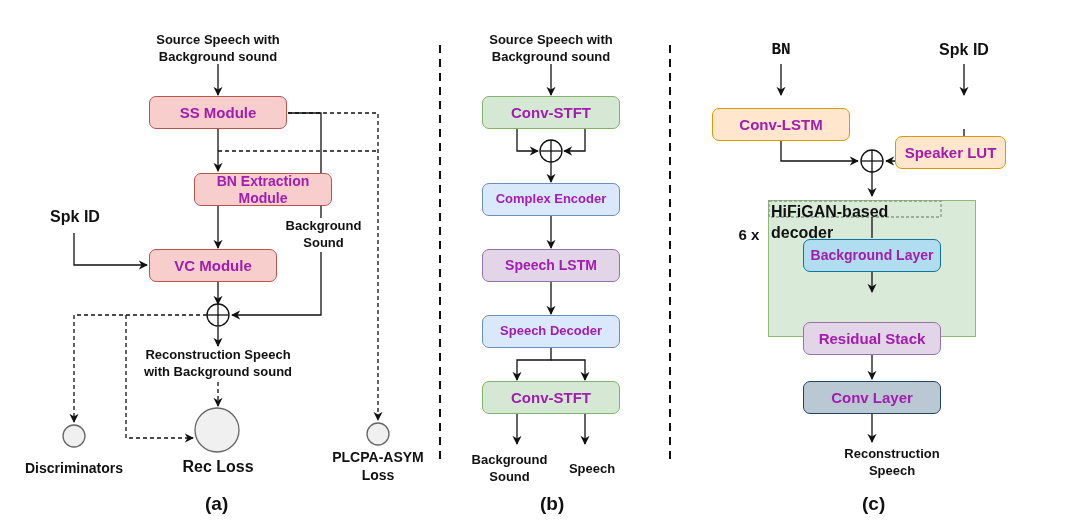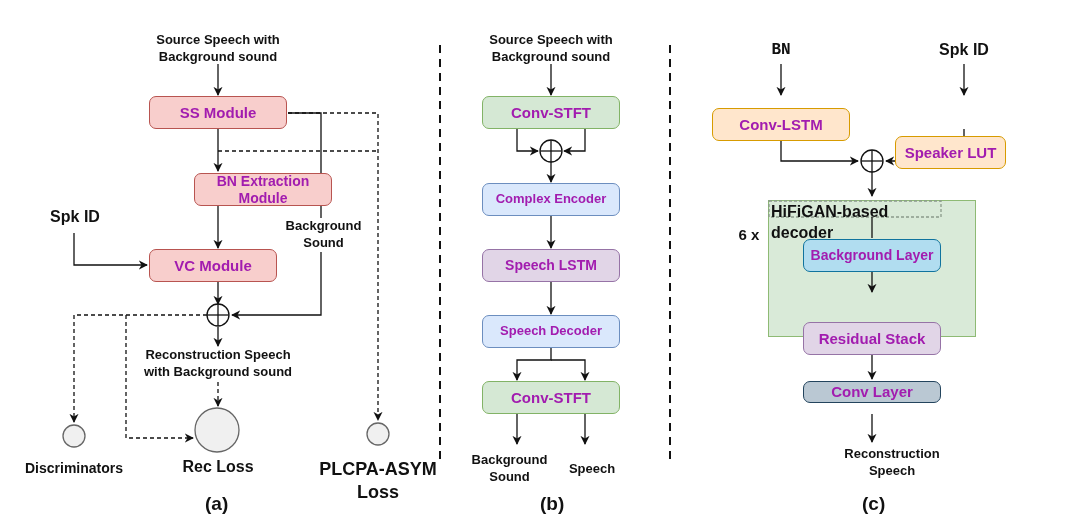--- a/index.html
+++ b/index.html
@@ -99,21 +99,21 @@
 <div class="box pink" style="left:149px;top:96px;width:138px;height:33px;font-size:15px;">SS Module</div>
 <div class="box pink" style="left:149px;top:173px;width:138px;height:33px;font-size:14px;margin-left:45px;">BN Extraction Module</div>
 <div class="box pink" style="left:149px;top:249px;width:128px;height:33px;font-size:15px;">VC Module</div>
 <div class="label" style="left:40px;top:207px;width:70px;font-size:16px;">Spk ID</div>
 <div class="label" style="left:276px;top:218px;width:95px;font-size:13px;white-space:pre-line;background:#fff;">Background
 Sound</div>
 <div class="label" style="left:128px;top:347px;width:180px;font-size:13px;white-space:pre-line;background:#fff;">Reconstruction Speech
 with Background sound</div>
 <div class="label" style="left:14px;top:459px;width:120px;font-size:14px;">Discriminators</div>
 <div class="label" style="left:168px;top:457px;width:100px;font-size:16px;">Rec Loss</div>
-<div class="label" style="left:318px;top:458px;width:120px;font-size:18px;white-space:pre-line;">PLCPA-ASYM
+<div class="label" style="left:318px;top:448px;width:120px;font-size:14px;white-space:pre-line;">PLCPA-ASYM
 Loss</div>
 <div class="sub" style="left:205px;top:493px;">(a)</div>
 
 <div class="label" style="left:461px;top:32px;width:180px;font-size:13px;white-space:pre-line;">Source Speech with
 Background sound</div>
 <div class="box green" style="left:482px;top:96px;width:138px;height:33px;font-size:15px;">Conv-STFT</div>
 <div class="box blue" style="left:482px;top:183px;width:138px;height:33px;font-size:13px;">Complex Encoder</div>
 <div class="box purple" style="left:482px;top:249px;width:138px;height:33px;font-size:14px;">Speech LSTM</div>
 <div class="box blue" style="left:482px;top:315px;width:138px;height:33px;font-size:13px;">Speech Decoder</div>
 <div class="box green" style="left:482px;top:381px;width:138px;height:33px;font-size:15px;">Conv-STFT</div>
@@ -123,16 +123,16 @@
 <div class="sub" style="left:540px;top:493px;">(b)</div>
 
 <div class="label" style="left:761px;top:40px;width:40px;font-size:16px;font-family:Liberation Mono, monospace;">BN</div>
 <div class="label" style="left:929px;top:40px;width:70px;font-size:16px;">Spk ID</div>
 <div class="box orange" style="left:712px;top:108px;width:138px;height:33px;font-size:15px;">Conv-LSTM</div>
 <div class="box orange" style="left:895px;top:96px;width:111px;height:33px;font-size:15px;margin-top:40px;">Speaker LUT</div>
 <div class="label" style="left:771px;top:202px;width:170px;font-size:16px;text-align:left;">HiFiGAN-based decoder</div>
 <div class="label" style="left:729px;top:225px;width:40px;font-size:15px;">6 x</div>
 <div class="box lblue" style="left:803px;top:239px;width:138px;height:33px;font-size:14px;">Background Layer</div>
 <div class="box purple" style="left:803px;top:294px;width:138px;height:33px;font-size:15px;margin-top:28px;">Residual Stack</div>
-<div class="box gray" style="left:803px;top:381px;width:138px;height:22px;font-size:15px;">Conv Layer</div>
+<div class="box gray" style="left:803px;top:381px;width:138px;height:33px;font-size:15px;">Conv Layer</div>
 <div class="label" style="left:832px;top:446px;width:120px;font-size:13px;white-space:pre-line;">Reconstruction
 Speech</div>
 <div class="sub" style="left:862px;top:493px;">(c)</div>
 
 </body></html>

